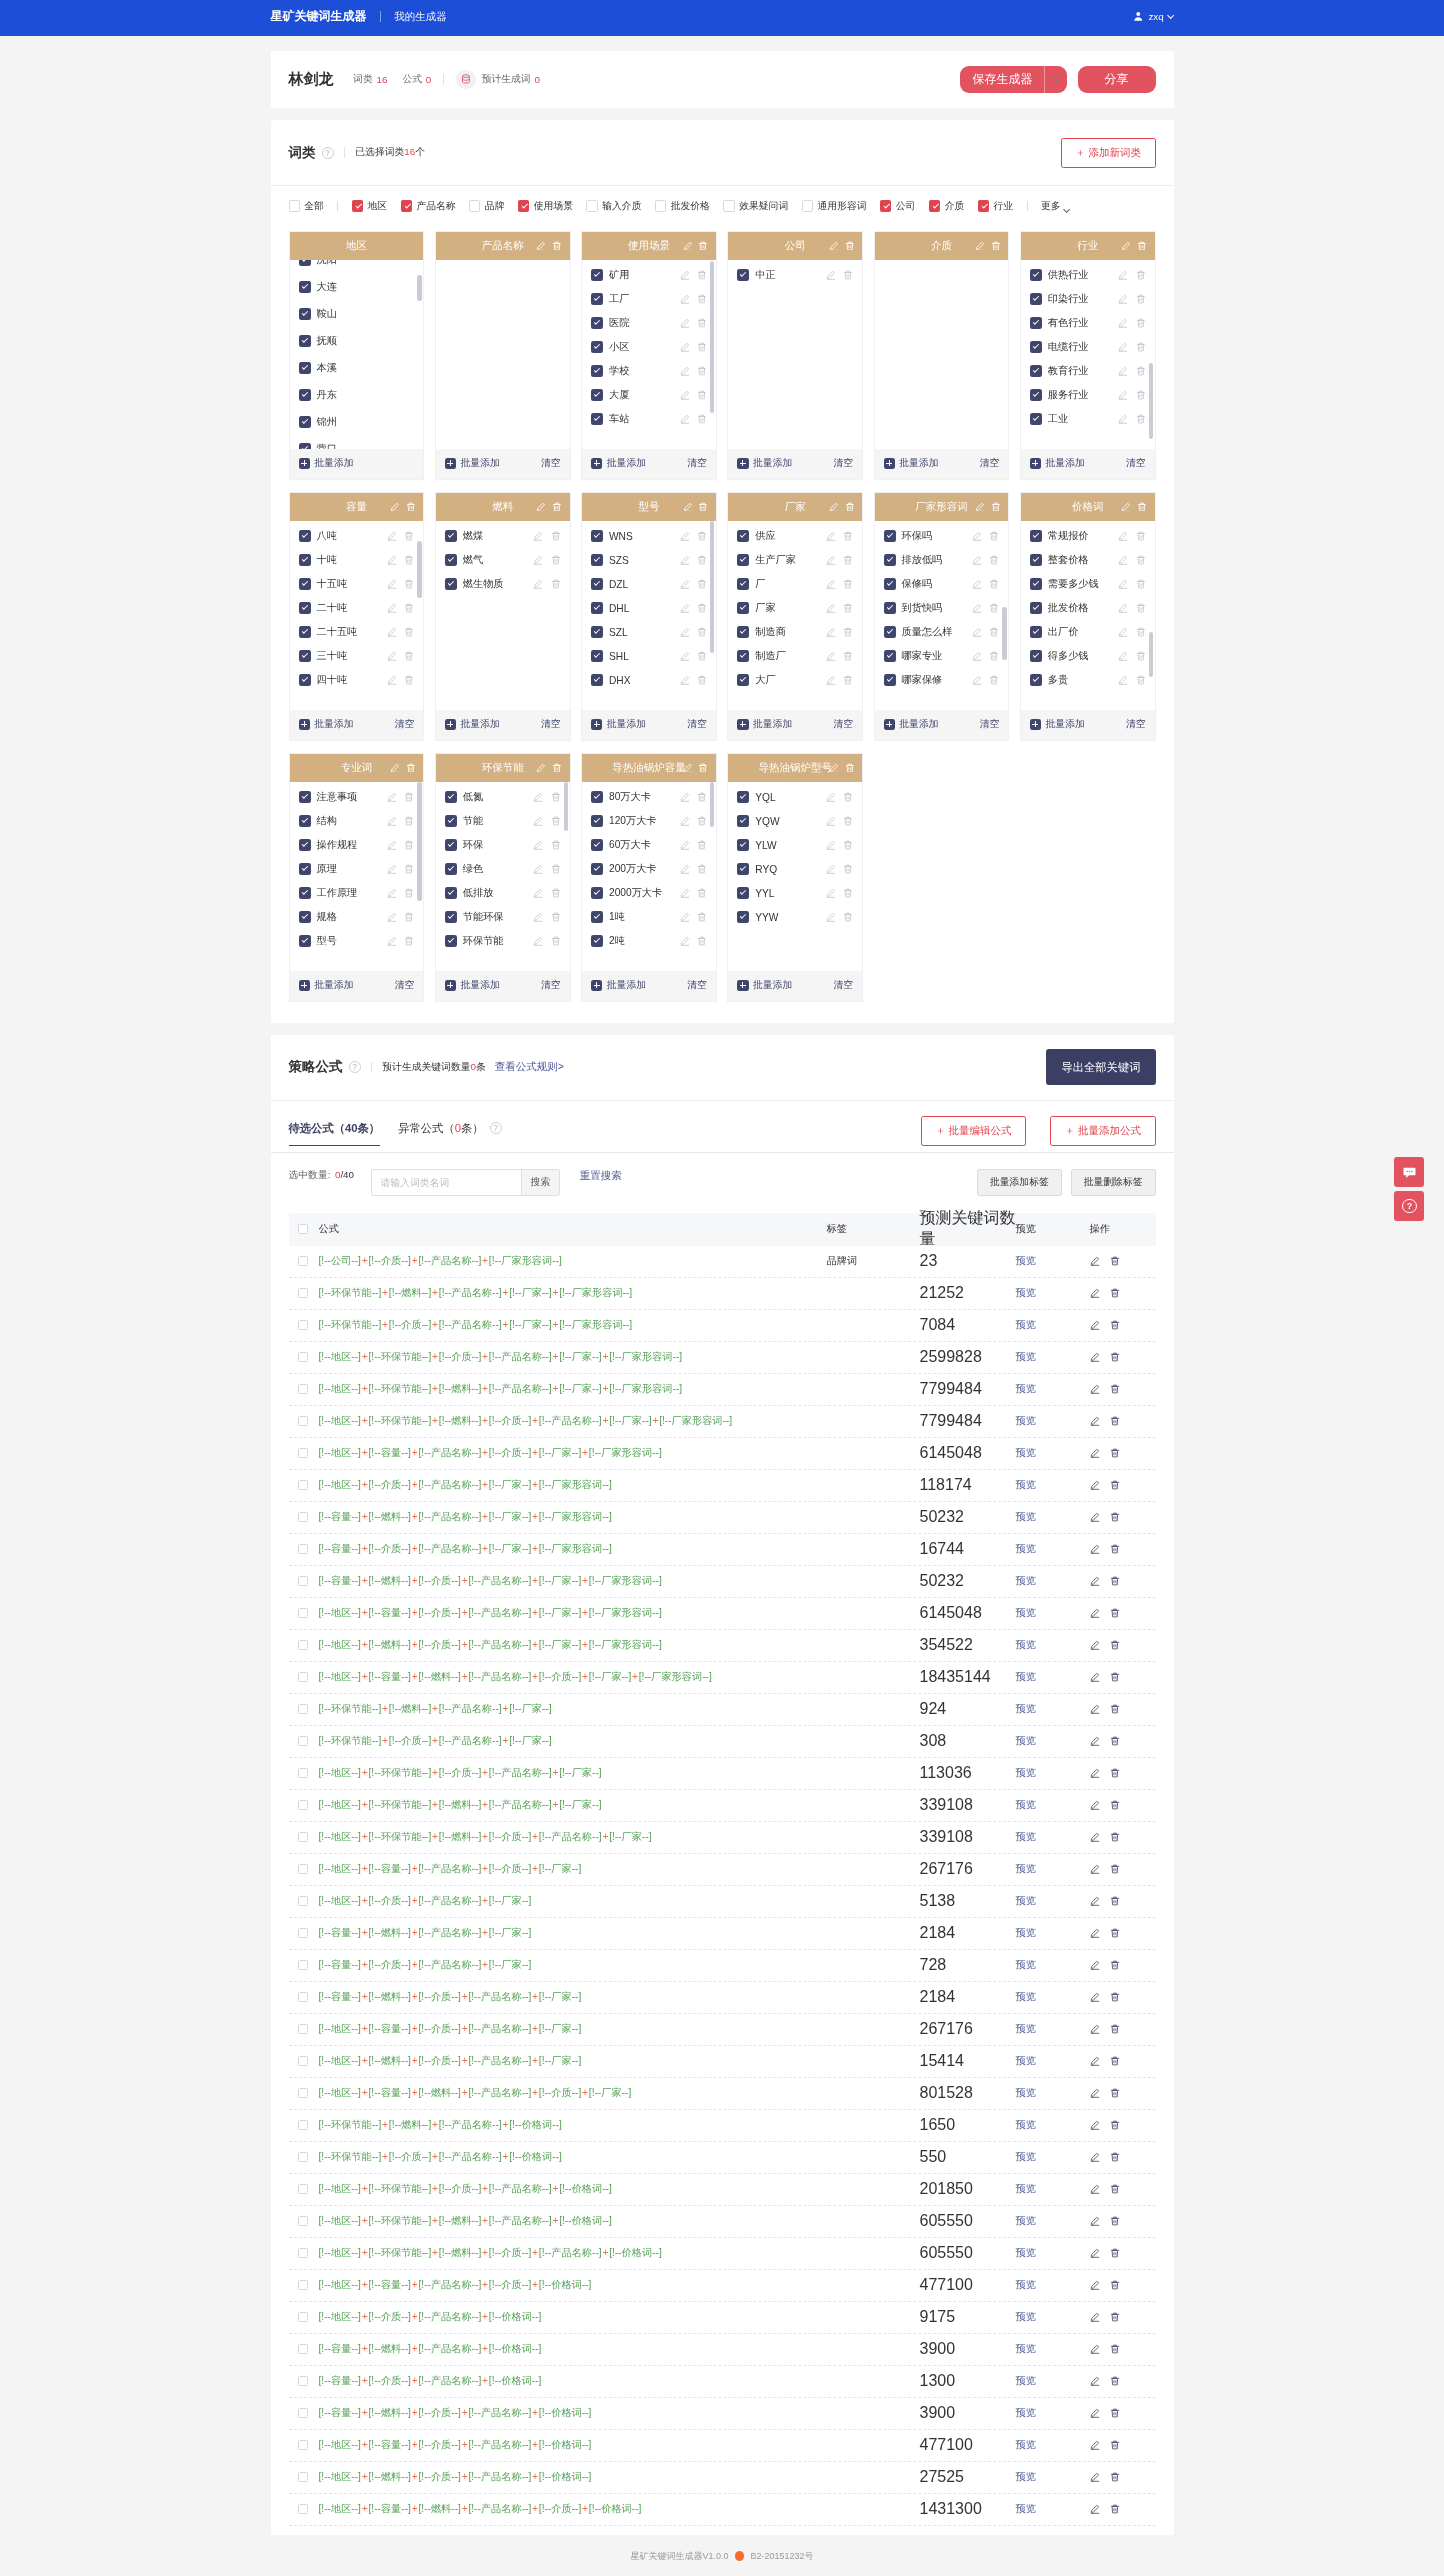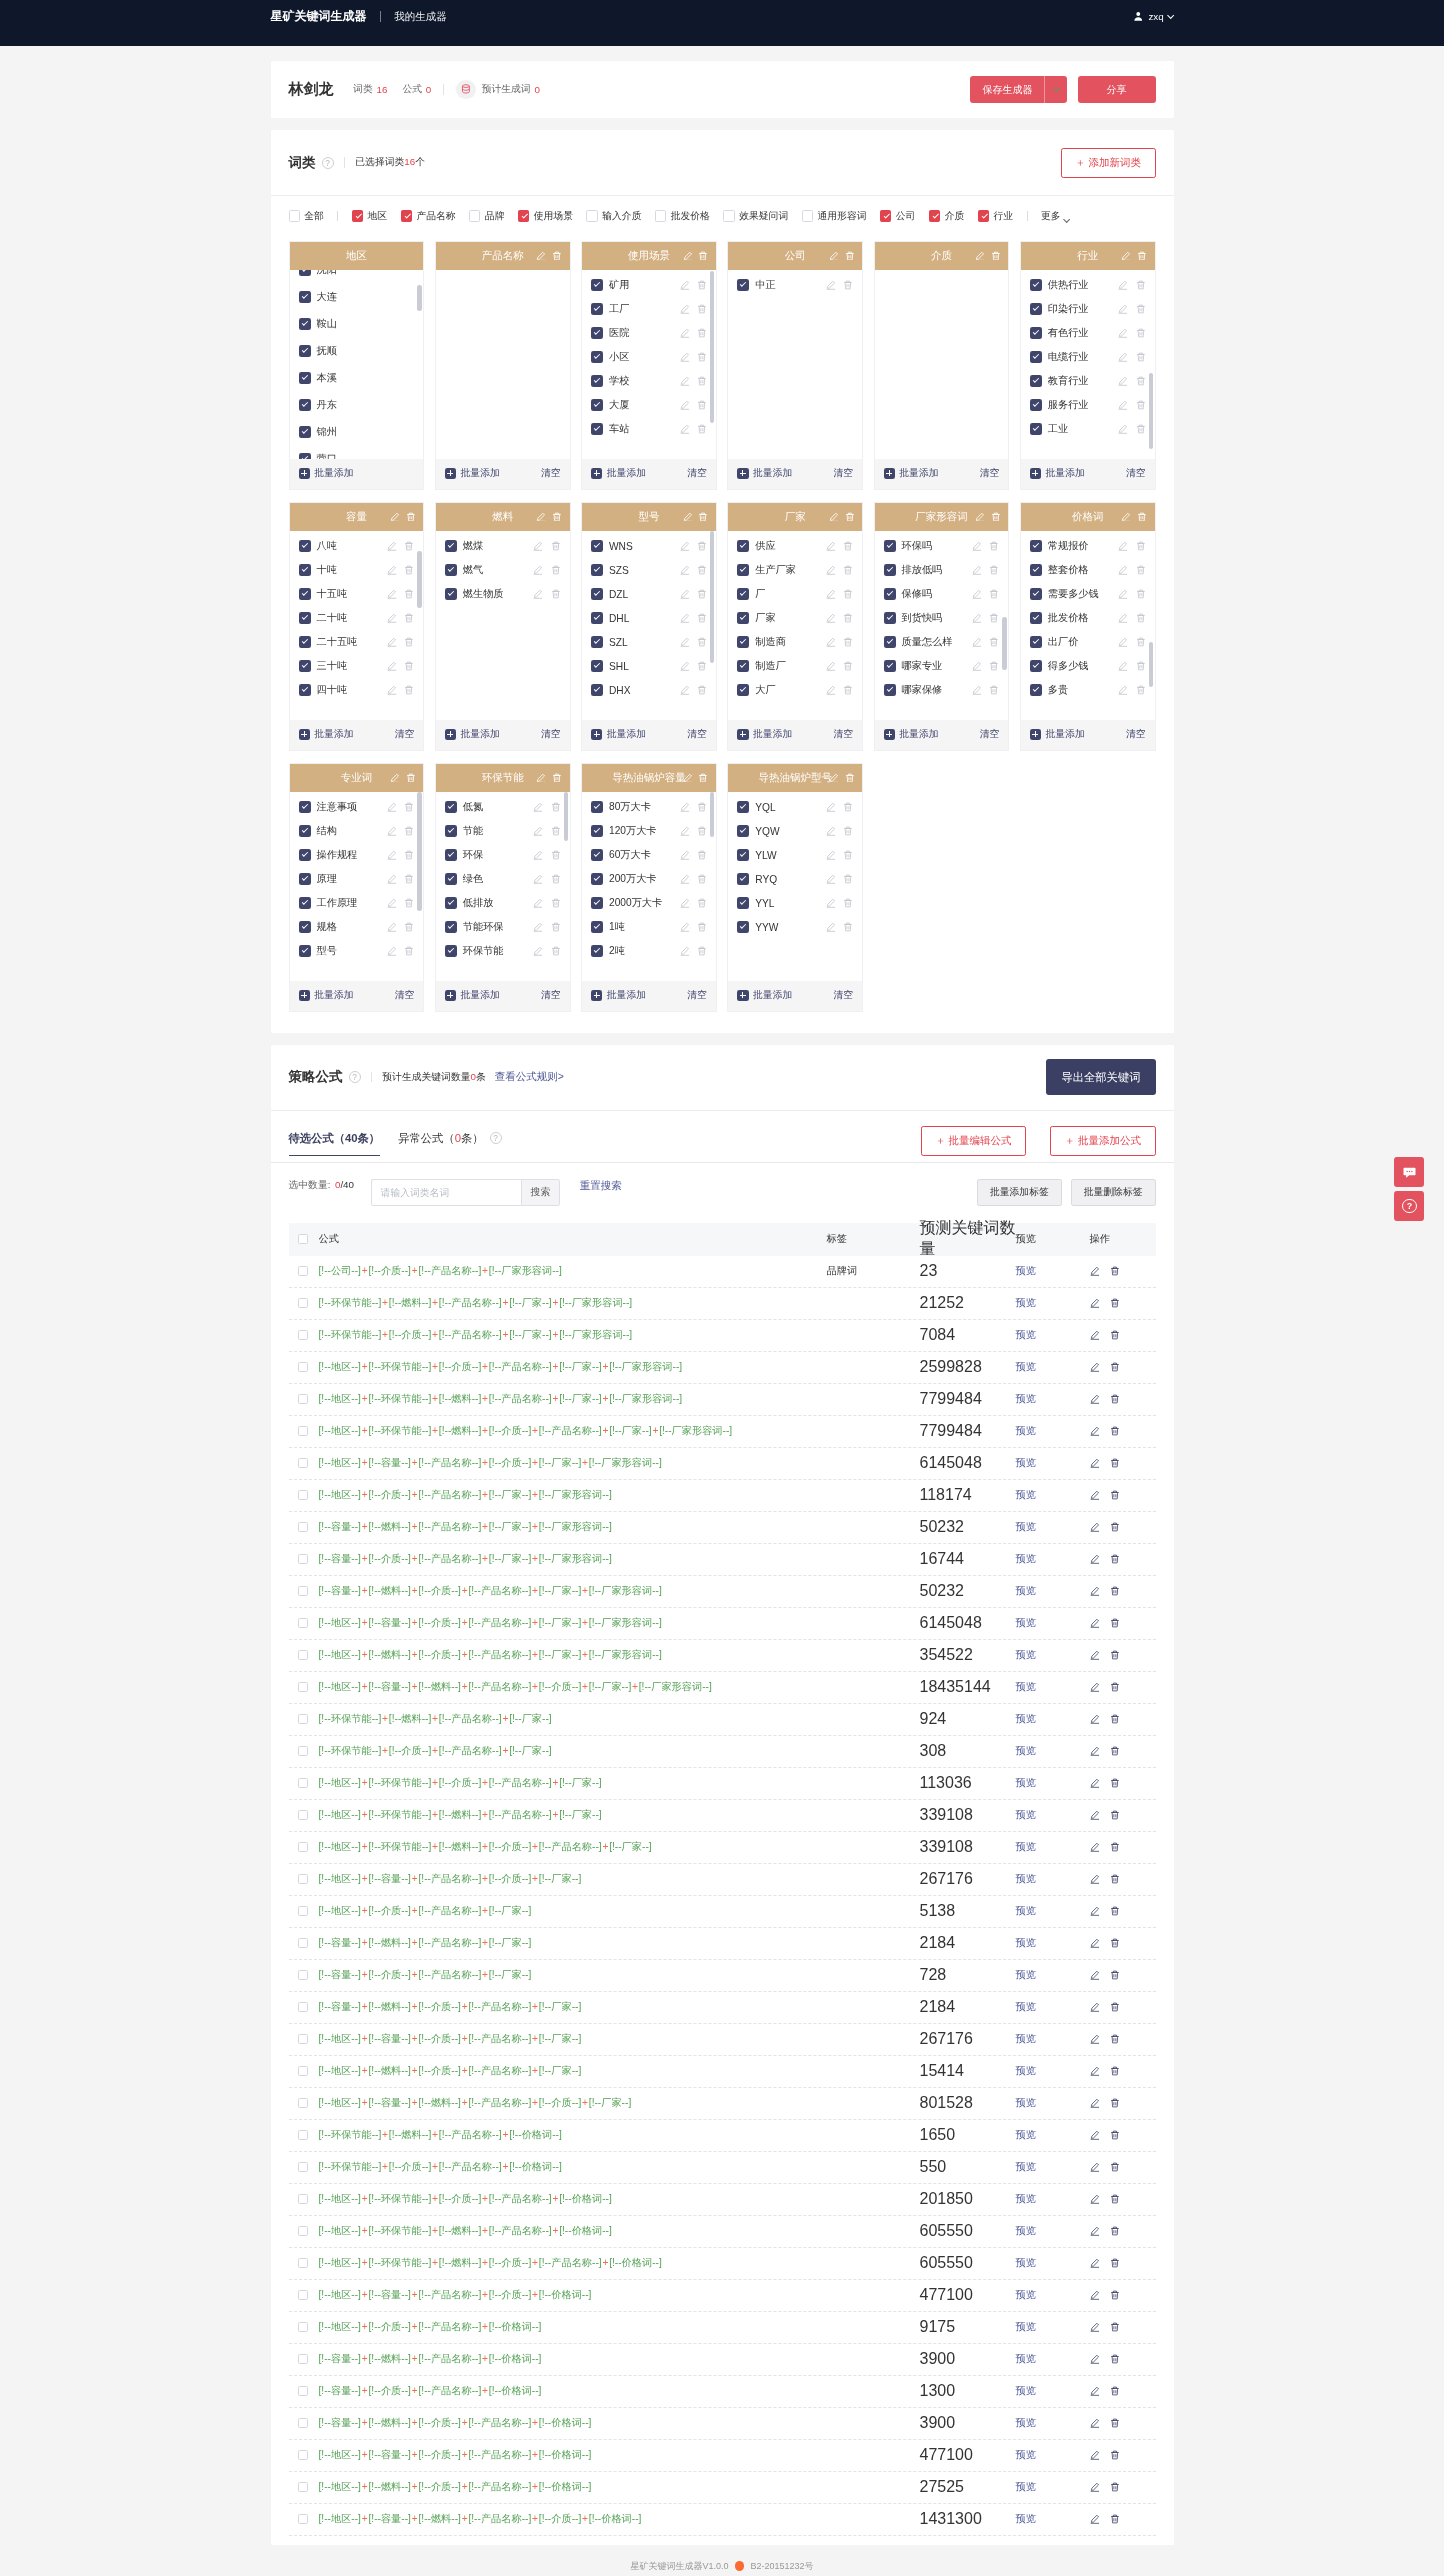--- a/index.html
+++ b/index.html
@@ -1,39 +1,39 @@
 <!DOCTYPE html>
 <html style="font-size:12px"><head>
 <meta charset="utf-8">
 <style>
   *{box-sizing:border-box;margin:0;padding:0}
   body{background:#f4f4f5;font-family:"Liberation Sans","DejaVu Sans",sans-serif;color:#333;font-size:10.5px;position:relative;min-height:2576px}
   .red{color:#e2434e}
   
-  .navbar{height:46px;background:#0f172a;color:#fff}
+  .navbar{height:36px;background:#1d4ed8;color:#fff}
   .nav-inner{width:903px;margin:0 auto;height:33px;display:flex;align-items:center}
   .brand{font-size:12px;font-weight:bold}
   .nav-div{width:0.8px;height:10.5px;background:rgba(255,255,255,.45);margin:0 13.5px}
   .nav-item{font-size:10.5px;opacity:.95;cursor:pointer}
   .spacer{flex:1}
   .user{display:flex;align-items:center;gap:4.5px;cursor:pointer;font-size:9.8px}
   .chev{display:inline-block;width:5.3px;height:5.3px;border-right:1.1px solid currentColor;border-bottom:1.1px solid currentColor;transform:rotate(45deg);margin-top:-2.3px}
   
   .container{width:903px;margin:0 auto}
   .card{background:#fff;border-radius:1.5px}
   
   .head-card{margin-top:15px;height:57px;display:flex;align-items:center;padding:0 18px}
   .gen-name{font-size:15px;font-weight:bold;margin-right:19.6px}
   .stat{color:#666;font-size:9.8px;display:flex;align-items:center}
   .stat b{font-weight:normal;margin-left:3.8px}
   .stat+.stat{margin-left:15px}
   .v-div{width:0.8px;height:10.5px;background:#e3e3e6;margin:0 12px}
   .db-badge{width:19.6px;height:19.6px;border-radius:50%;background:#f1f1f3;display:flex;align-items:center;justify-content:center;margin-right:6px}
   .btns{margin-left:auto;display:flex;gap:10.5px}
-  .btn-red{background:#e2525f;color:#fff;border:none;border-radius:3px;height:27px;font-size:10px;cursor:pointer;font-family:inherit}
+  .btn-red{background:#e2525f;color:#fff;border:none;border-radius:9px;height:27px;font-size:12px;cursor:pointer;font-family:inherit}
   .btn-save{display:flex;align-items:center;padding:0}
   .btn-save .lbl{padding:0 12px}
   .btn-save .seg{border-left:0.8px solid rgba(255,255,255,.4);height:27px;width:22.6px;display:flex;align-items:center;justify-content:center}
   .btn-share{width:78px}
   
   .sec{margin-top:12px}
   .sec-head{display:flex;align-items:center;height:66px;padding:0 18px;border-bottom:0.8px solid #ededf0}
   .sec-title{font-size:13.5px;font-weight:bold}
   .help-circ{width:12px;height:12px;border:0.8px solid #cfcfd4;border-radius:50%;color:#b6b6bc;font-size:8.3px;line-height:10.5px;text-align:center;margin-left:6px;cursor:pointer;flex:0 0 auto}
   .sec-div{width:0.8px;height:10.5px;background:#e3e3e6;margin:0 10.5px}

